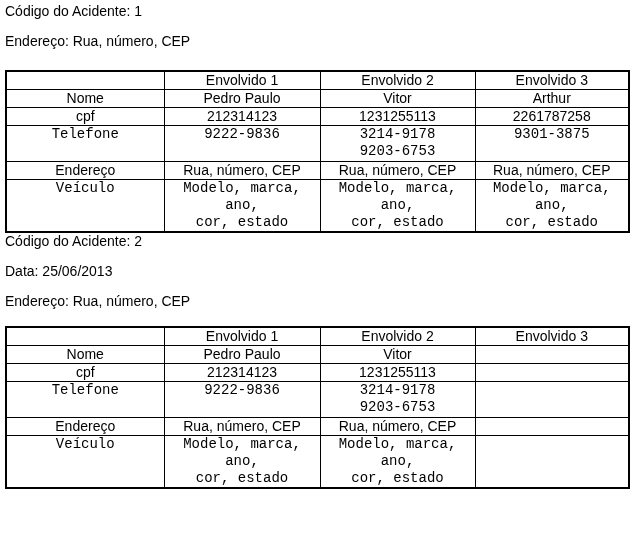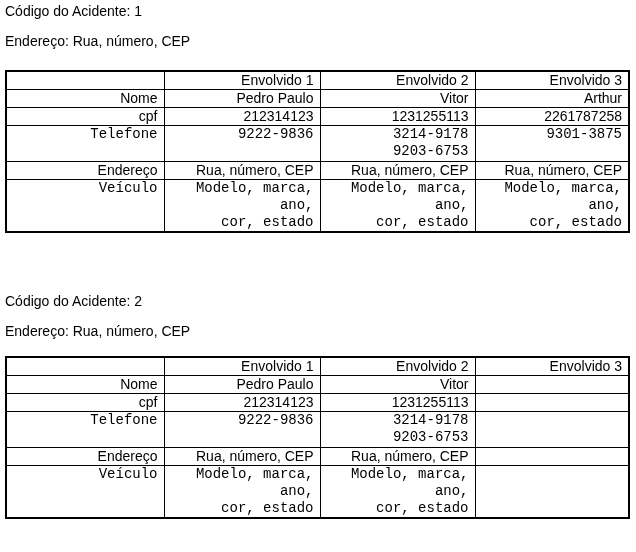--- a/index.html
+++ b/index.html
@@ -15,37 +15,36 @@
   }
   .doc {
     padding: 3px 5px 0 5px;
   }
   .doc-line {
     margin: 0 0 13px 0;
     line-height: 17px;
     white-space: pre;
   }
   .section-gap {
-    margin-top: 60px;
   }
   table.acc-table {
     border-collapse: collapse;
     table-layout: fixed;
     width: 623px;
     border: 2px solid #000000;
   }
   table.t1 { margin-top: 20px; }
   table.t2 { margin-top: 16px; }
   .acc-table td {
     border: 1px solid #000000;
     padding: 0 6px;
     vertical-align: top;
     line-height: 17px;
     white-space: pre-line;
-    text-align: right;
+    text-align: center;
     font-weight: normal;
     overflow: hidden;
   }
   tr.r-single { height: 18px; }
   tr.r-double { height: 36px; font-family: Liberation Mono, monospace; }
   col.c0 { width: 158px; }
   col.c1 { width: 156px; }
   col.c2 { width: 155px; }
   col.c3 { width: 154px; }
 </style>
@@ -102,20 +101,21 @@
 cor, estado</td>
       <td>Modelo, marca, ano,
 cor, estado</td>
       <td>Modelo, marca, ano,
 cor, estado</td>
     </tr>
   </tbody>
     </table>
 
   <p class="doc-line section-gap">Código do Acidente: 2</p>
+  <p class="doc-line">Data: 25/06/2013</p>
   <p class="doc-line">Endereço: Rua, número, CEP</p>
 
   <table class="acc-table t2">
     <colgroup>
         <col class="c0">
         <col class="c1">
         <col class="c2">
         <col class="c3">
       </colgroup>
     <tbody>

